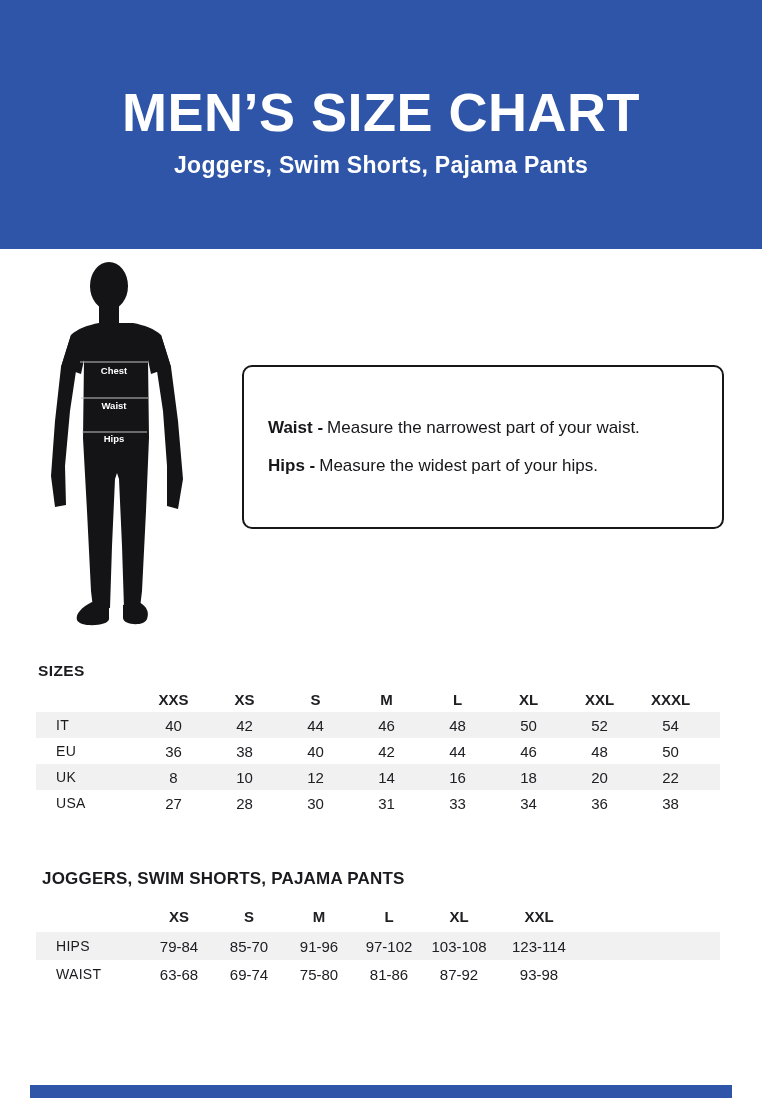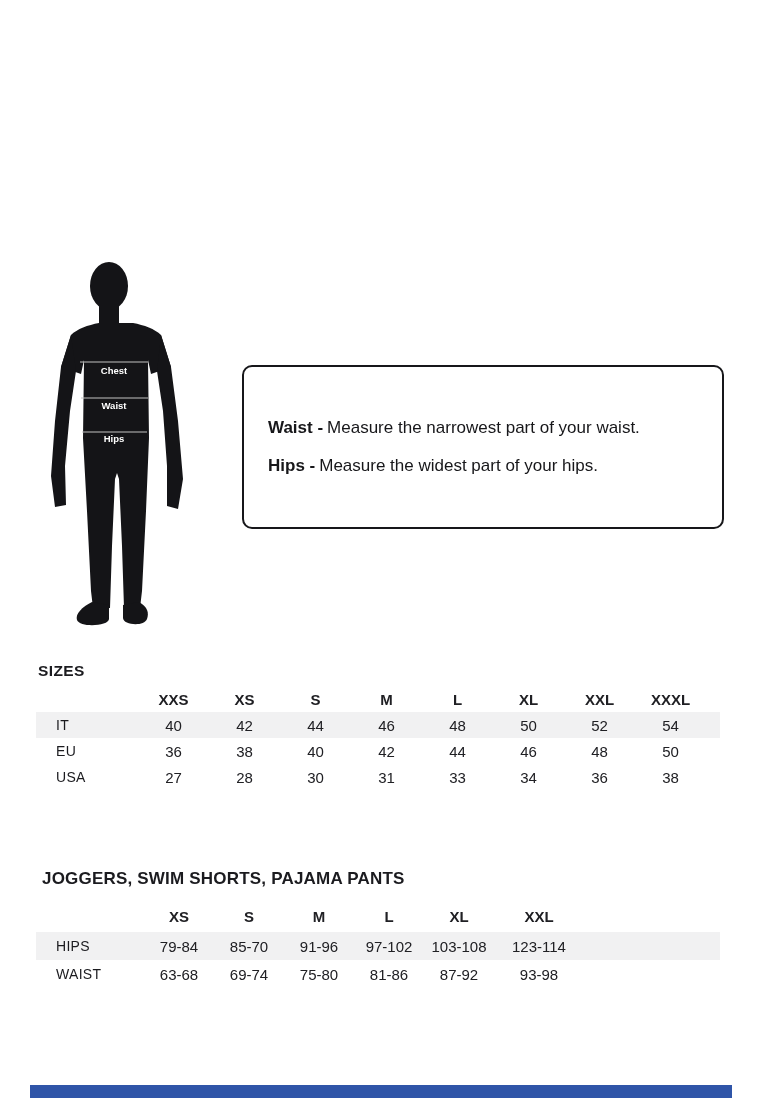--- a/index.html
+++ b/index.html
@@ -66,20 +66,24 @@
   .bottom-bar {
     position:absolute; left:30px; right:30px; bottom:2px; height:13px;
     background:#2f55a8;
   }
 </style>
 </head>
 <body>
 
 <div id="page">
 
+  <div class="banner">
+    <div class="banner-title">MEN’S SIZE CHART</div>
+    <div class="banner-sub">Joggers, Swim Shorts, Pajama Pants</div>
+  </div>
 
   <svg class="figure-svg" viewBox="0 0 142 372">
     <g fill="#141417">
       <ellipse cx="59" cy="25" rx="19" ry="24"></ellipse>
       <rect x="49" y="36" width="20" height="28"></rect>
       <path d="M49,62 C38,64 27,68 21,74 L11,106 L31,113 L34,99 L33,177 L99,177 L98,99 L101,113 L121,106 L111,74 C105,68 94,64 83,62 Z"></path>
       <path d="M21,74 L11,106 L5,160 L1,215 L5,246 L16,244 L15,205 L20,150 L26,110 Z"></path>
       <path d="M111,74 L121,106 L128,160 L133,218 L128,248 L117,245 L117,205 L113,150 L107,110 Z"></path>
       <path d="M33,177 L99,177 L96,250 L92,330 L90,347 L74,347 L72,285 L69,218 L67,212 L65,218 L62,285 L60,347 L43,347 L41,330 L37,250 Z"></path>
       <path d="M42,341 L59,344 L59,358 C59,365 30,367 27,359 C25,353 32,346 42,341 Z"></path>
@@ -134,20 +138,31 @@
       <span class="rowlabel">EU</span>
     <span class="cell">36</span>
         <span class="cell">38</span>
         <span class="cell">40</span>
         <span class="cell">42</span>
         <span class="cell">44</span>
         <span class="cell">46</span>
         <span class="cell">48</span>
         <span class="cell">50</span>
       </div>
+    <div class="trow zebra">
+      <span class="rowlabel">UK</span>
+    <span class="cell">8</span>
+        <span class="cell">10</span>
+        <span class="cell">12</span>
+        <span class="cell">14</span>
+        <span class="cell">16</span>
+        <span class="cell">18</span>
+        <span class="cell">20</span>
+        <span class="cell">22</span>
+      </div>
     <div class="trow">
       <span class="rowlabel">USA</span>
     <span class="cell">27</span>
         <span class="cell">28</span>
         <span class="cell">30</span>
         <span class="cell">31</span>
         <span class="cell">33</span>
         <span class="cell">34</span>
         <span class="cell">36</span>
         <span class="cell">38</span>

